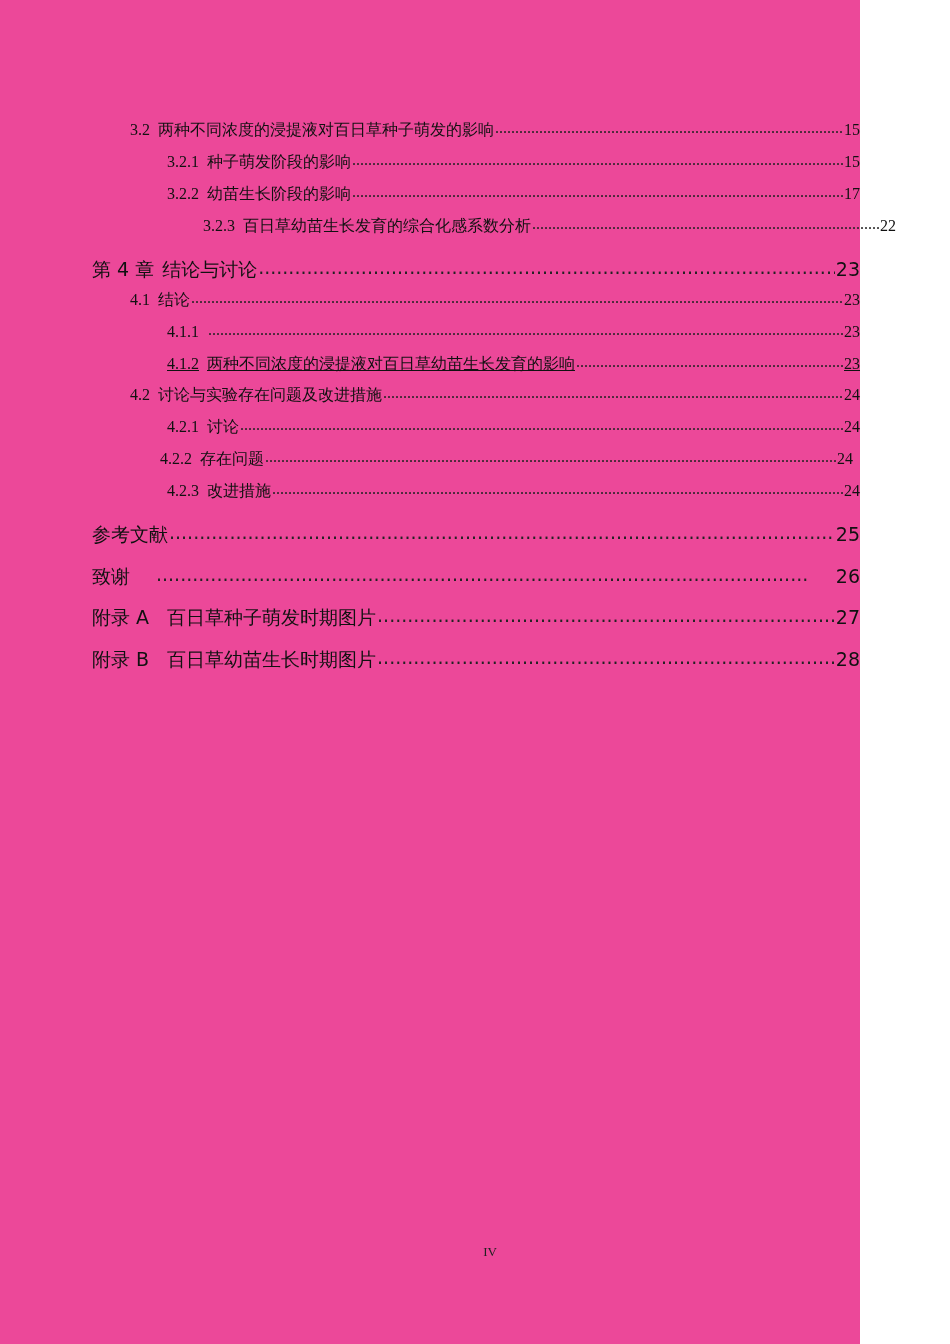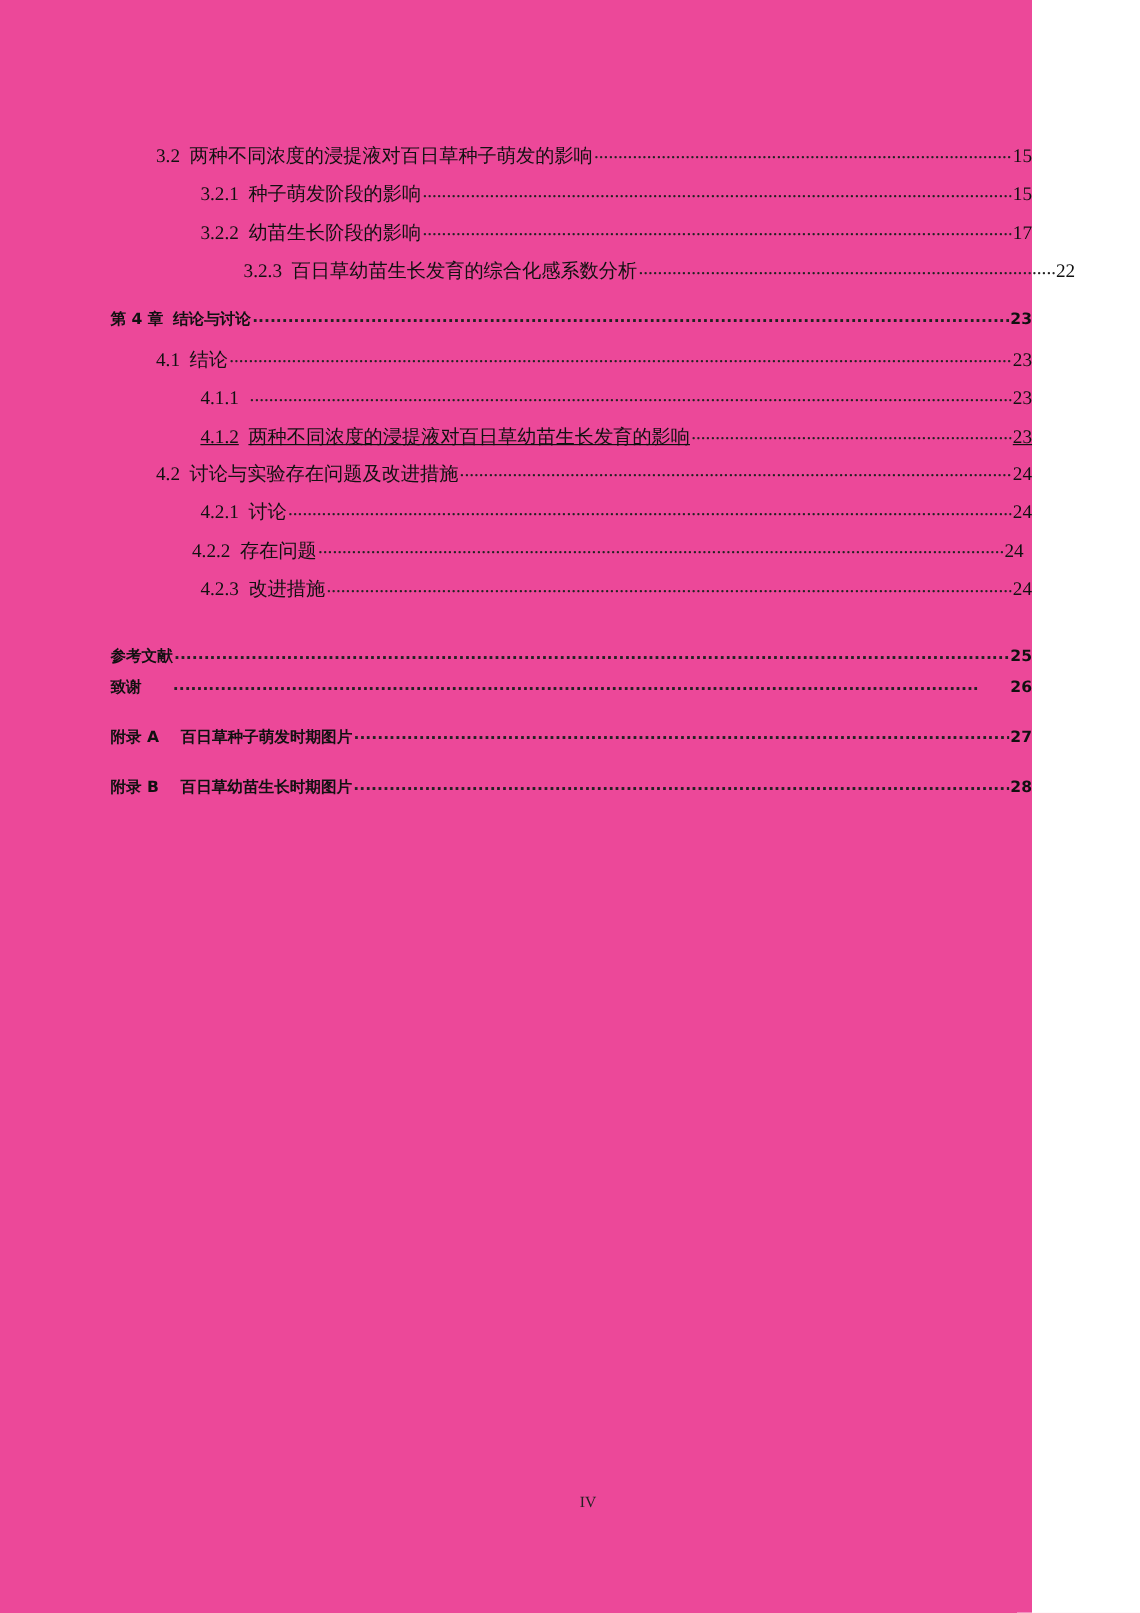--- a/index.html
+++ b/index.html
@@ -8,21 +8,21 @@
   .toc-line {
     position: absolute;
     left: 0;
     height: 22px;
     display: flex;
     align-items: baseline;
     color: #111;
     white-space: nowrap;
   }
   .serif { font-family: "Liberation Serif", "DejaVu Serif", serif; font-size: 16px; }
-  .sans { font-family: "DejaVu Sans", "Liberation Sans", sans-serif; font-size: 13px; font-weight: bold; }
+  .sans { font-family: "DejaVu Sans", "Liberation Sans", sans-serif; font-size: 19px; }
   .num { margin-right: 8px; }
   .leader {
     flex: 1 1 auto;
     overflow: hidden;
     margin: 0 1px;
     position: relative;
     height: 1em;
   }
   .leader::after {
     content: "........................................................................................................................................................................................................................................................................................................";
@@ -125,21 +125,21 @@
     <span class="page-num">24</span>
   </div>
 
   <div class="toc-line serif" style="top:480px; left:167px; width:693px;">
     <span class="num">4.2.3</span>
     <span>改进措施</span>
     <span class="leader"></span>
     <span class="page-num">24</span>
   </div>
 
-  <div class="toc-line sans" style="top:522px; left:92px; width:768px;margin-top:16px;">
+  <div class="toc-line sans" style="top:522px; left:92px; width:768px;">
     <span>参考文献</span>
     <span class="leader"></span>
     <span class="page-num">25</span>
   </div>
 
   <div class="toc-line sans" style="top:564px; left:92px; width:768px;gap:25px;">
     <span>致谢</span>
     <span class="leader"></span>
     <span class="page-num">26</span>
   </div>

